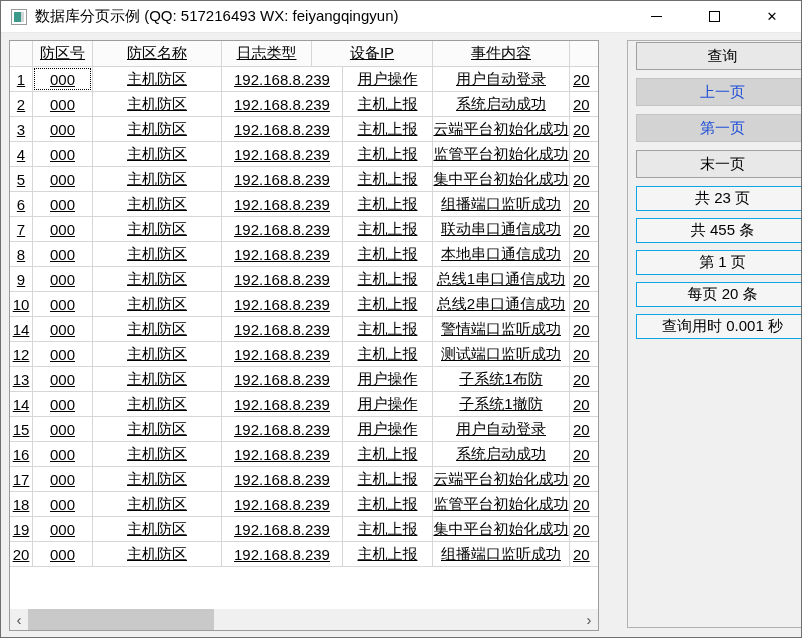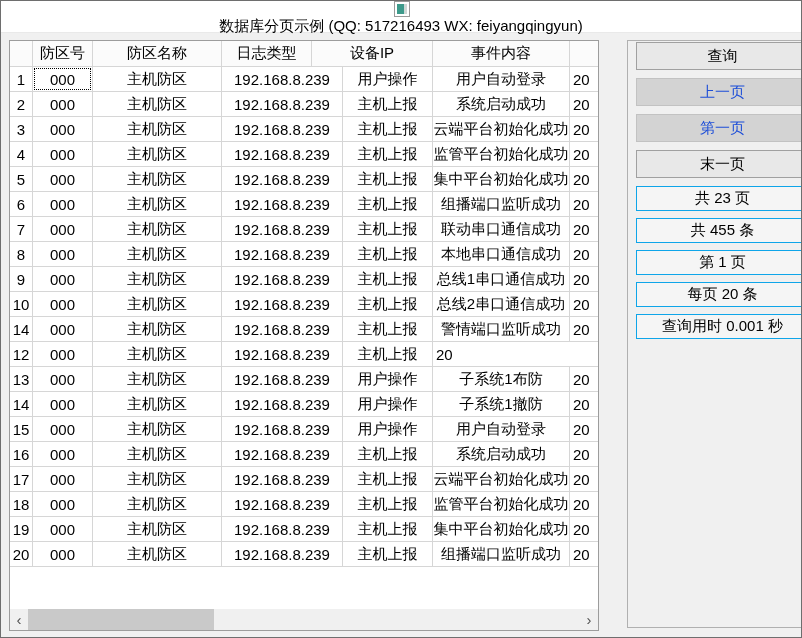--- a/index.html
+++ b/index.html
@@ -2,37 +2,37 @@
 <html><head>
 <meta charset="utf-8">
 <style>
   * { margin:0; padding:0; box-sizing:border-box; }
   html,body { width:802px; height:638px; }
   body { font-family:"Liberation Sans","DejaVu Sans",sans-serif; font-size:15px; color:#000; }
 
   .window { width:802px; height:638px; border:1px solid #6e6e6e; background:#f0f0f0; position:relative; overflow:hidden; }
 
   
-  .titlebar { height:32px; background:#ffffff; display:flex; align-items:center; border-bottom:1px solid #e9e9e9;flex-direction:column; }
+  .titlebar { height:32px; background:#ffffff; display:flex; align-items:center; border-bottom:1px solid #e9e9e9; }
   .app-icon { width:16px; height:16px; margin:0 8px 0 10px; border:1px solid #9a9a9a; background:#fff; position:relative; flex:none; }
   .app-icon .screen { position:absolute; left:2px; top:2px; width:7px; height:10px; background:#3d9a8b; }
   .app-icon .panelbit { position:absolute; right:2px; top:2px; width:3px; height:10px; background:#cfd8d6; }
   .title-text { font-size:15px; color:#000; white-space:nowrap; }
   .wc-spacer { flex:1; }
   .wc { width:58px; height:32px; display:flex; align-items:center; justify-content:center; cursor:default; }
   .min-glyph { width:11px; height:1px; background:#000; display:block; }
   .max-glyph { width:11px; height:11px; border:1px solid #000; display:block; }
   .close-glyph { font-size:13px; line-height:13px; color:#000; }
 
   
   .content { position:absolute; top:33px; left:0; right:0; bottom:0; background:#f0f0f0; }
 
   
   .table-frame { position:absolute; left:8px; top:6px; width:590px; height:591px; background:#ffffff; border:1px solid #9c9c9c; overflow:hidden; }
-  .trow { display:flex; height:25px; }
+  .trow { display:flex; height:25px;text-decoration:underline; }
   .trow.header { height:26px; background:#fbfbfb; }
   .cell { height:100%; border-right:1px solid #d6d6d6; border-bottom:1px solid #d6d6d6; display:flex; align-items:center; justify-content:center; white-space:nowrap; overflow:hidden; font-size:15px; position:relative; flex:none; }
   .c0 { width:23px; }
   .c1 { width:60px; }
   .c2 { width:129px; }
   .c3 { width:121px; }
   .c4 { width:90px; }
   .c5 { width:137px; }
   .c6 { flex:1 1 auto; border-right:none; justify-content:flex-start; padding-left:3px; }
   .cell.focus::after { content:""; position:absolute; inset:1px; border:1px dotted #000; pointer-events:none; }
@@ -183,20 +183,21 @@
             <div class="cell c4">主机上报</div>
             <div class="cell c5">警情端口监听成功</div>
             <div class="cell c6">20</div>
           </div>
           <div class="trow">
             <div class="cell c0">12</div>
             <div class="cell c1">000</div>
             <div class="cell c2">主机防区</div>
             <div class="cell c3">192.168.8.239</div>
             <div class="cell c4">主机上报</div>
+            <div class="cell c5">测试端口监听成功</div>
             <div class="cell c6">20</div>
           </div>
           <div class="trow">
             <div class="cell c0">13</div>
             <div class="cell c1">000</div>
             <div class="cell c2">主机防区</div>
             <div class="cell c3">192.168.8.239</div>
             <div class="cell c4">用户操作</div>
             <div class="cell c5">子系统1布防</div>
             <div class="cell c6">20</div>

